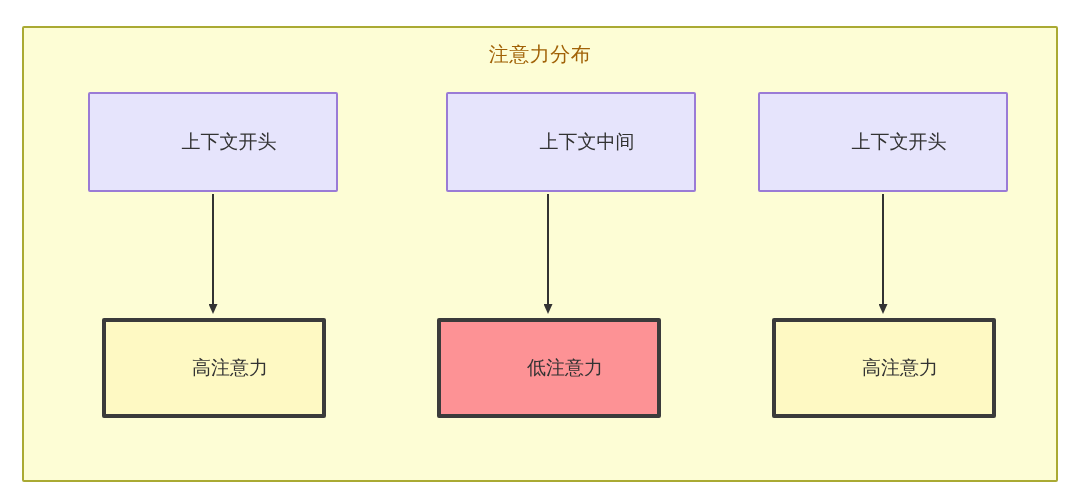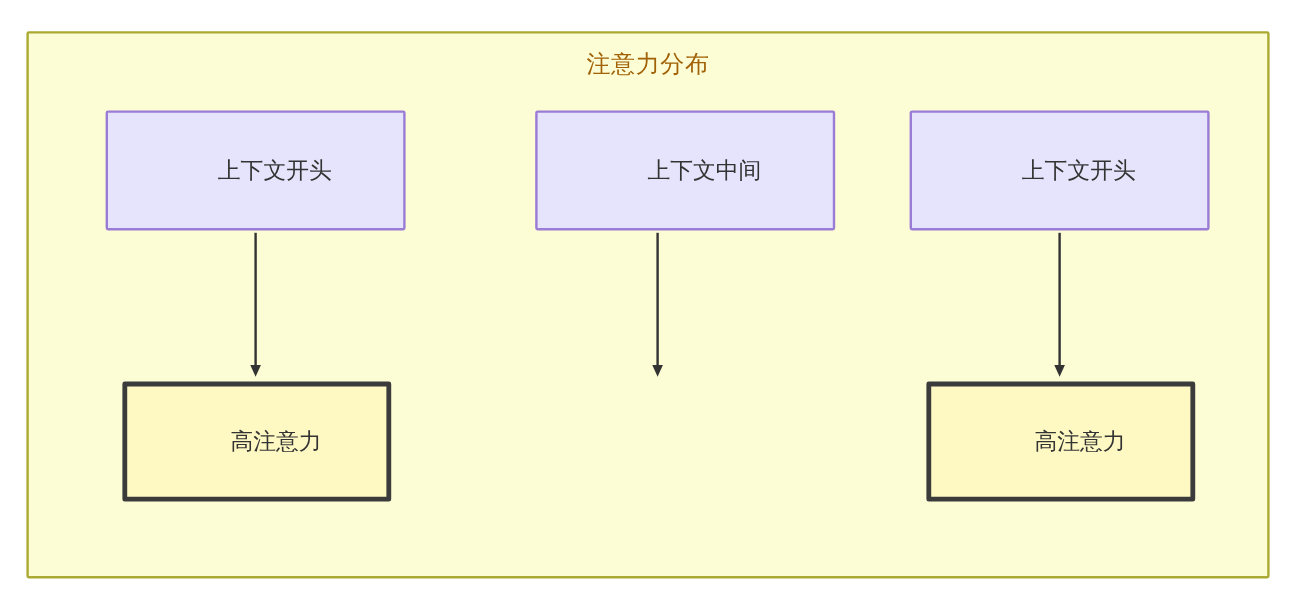--- a/index.html
+++ b/index.html
@@ -140,18 +140,21 @@
   </div>
 
   <div class="node node-source pos-src-2">
     <span>上下文开头</span>
   </div>
 
   <div class="node node-result fill-high pos-res-0">
     <span>高注意力</span>
   </div>
 
+  <div class="node node-result fill-low pos-res-1">
+    <span>低注意力</span>
+  </div>
 
   <div class="node node-result fill-high pos-res-2">
     <span>高注意力</span>
   </div>
 
 </div>
 
 </body></html>

